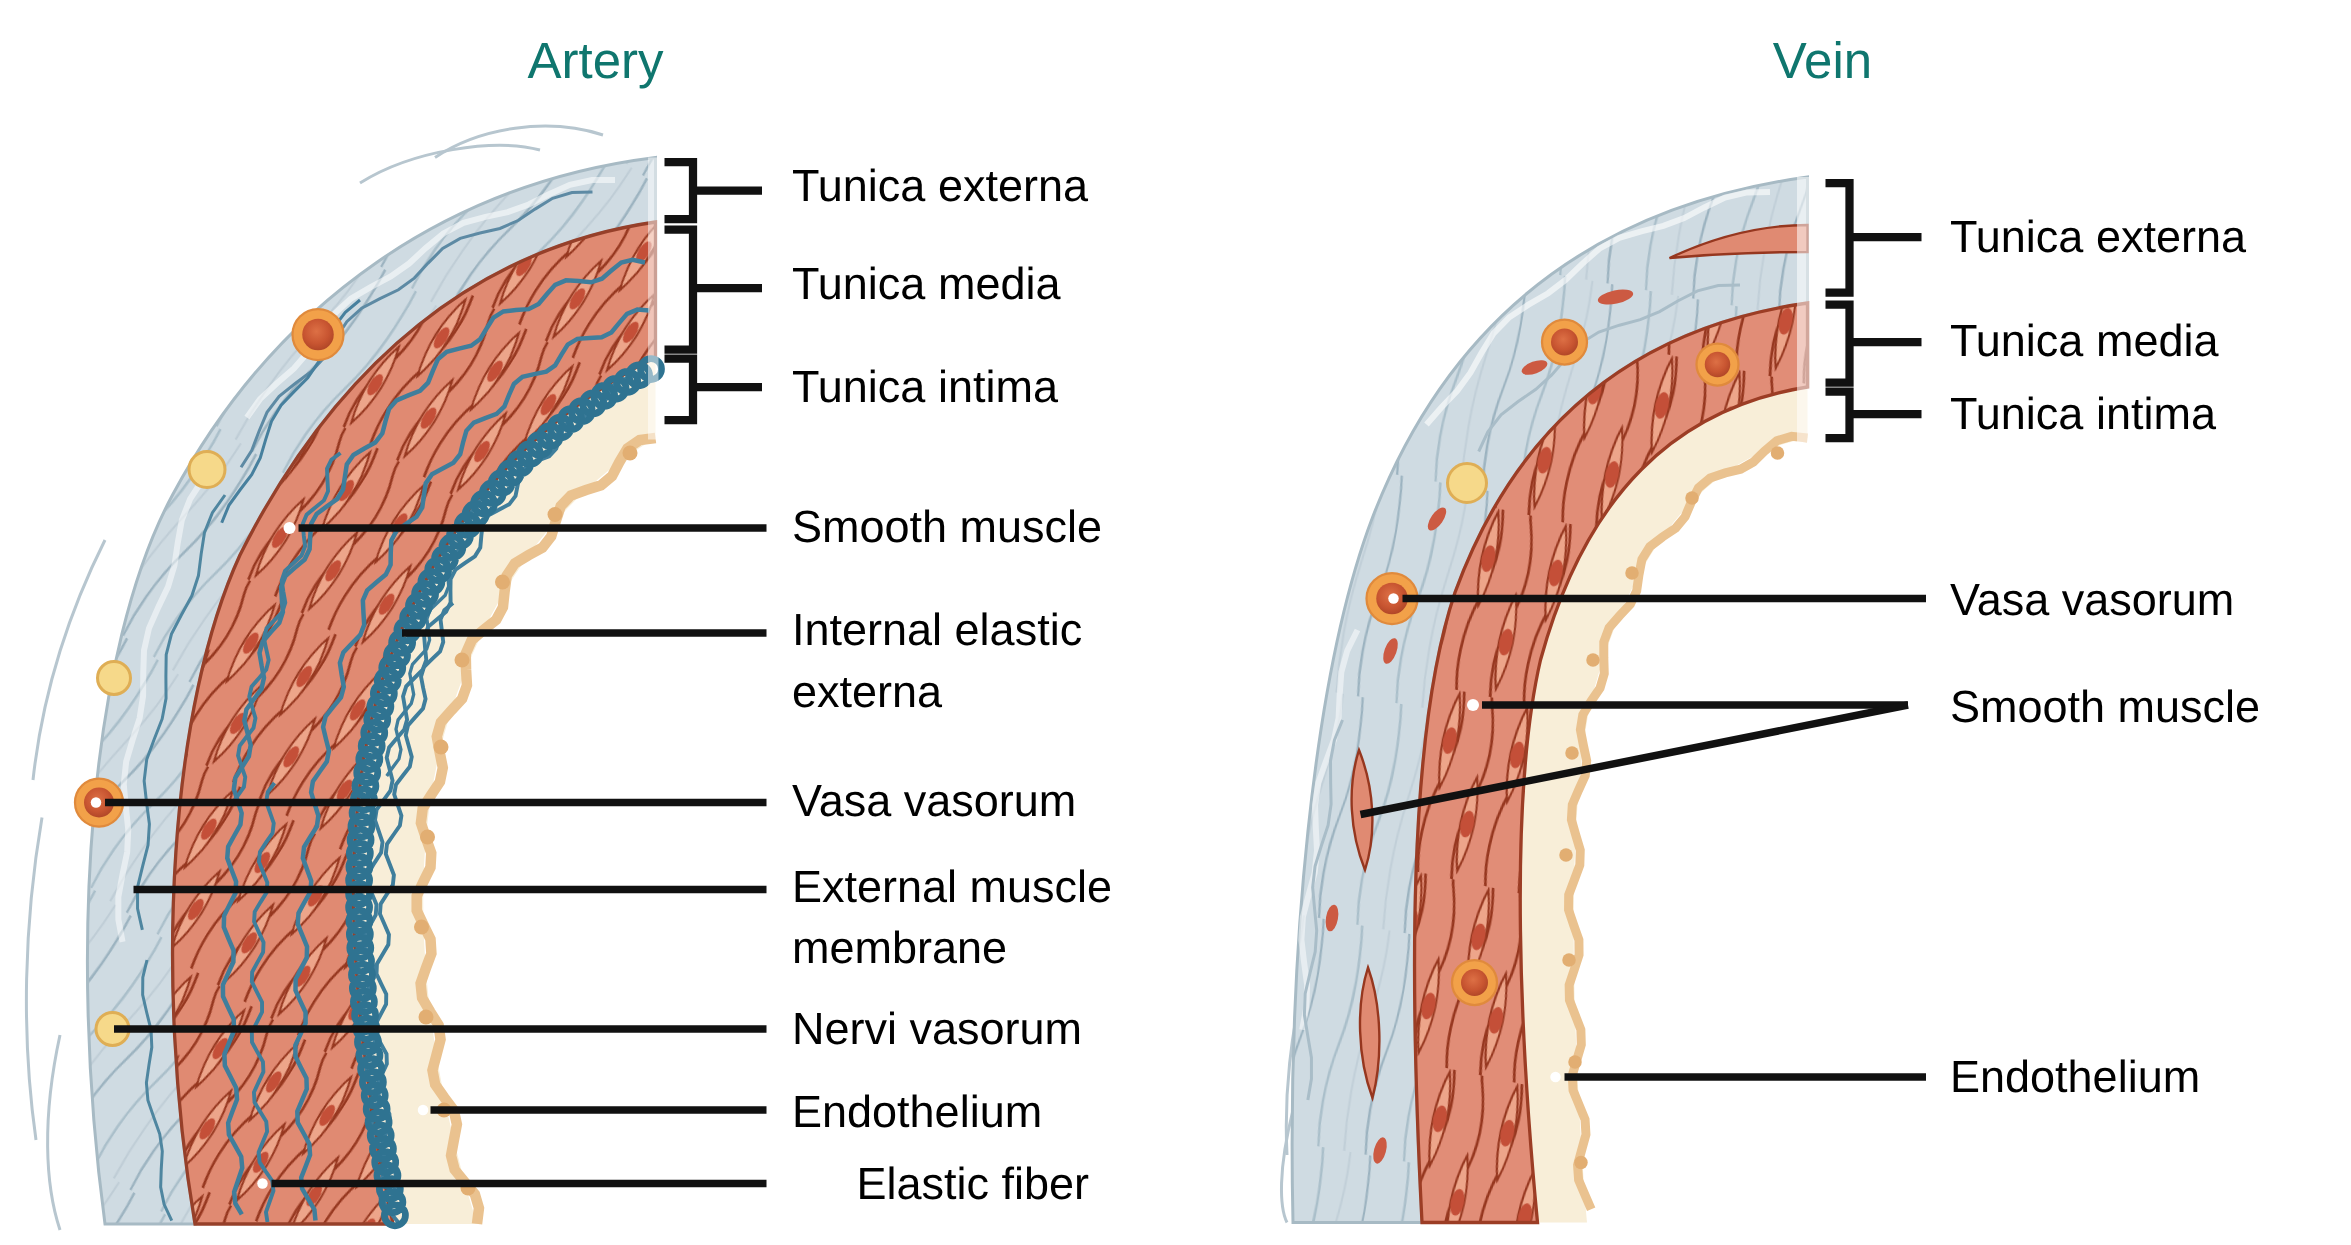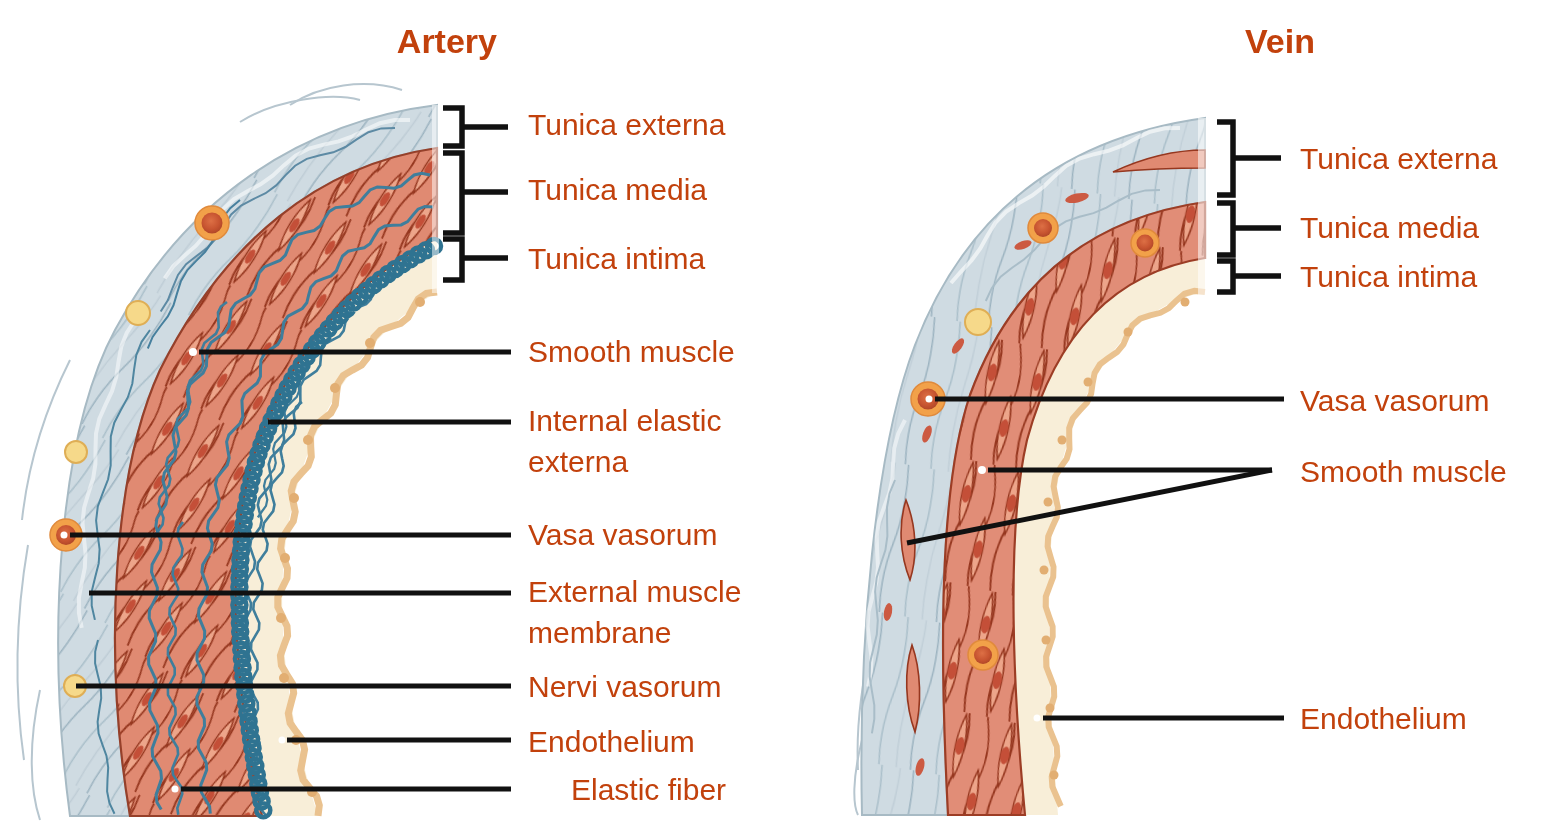--- a/index.html
+++ b/index.html
@@ -1,20 +1,20 @@
 <!DOCTYPE html>
 <html><head>
 <meta charset="utf-8">
 <style>
   html,body{margin:0;padding:0;background:#ffffff;}
   body{width:1567px;height:830px;overflow:hidden;font-family:"Liberation Sans", sans-serif;}
   .stage{position:relative;width:1567px;height:830px;background:#ffffff;}
   .stage svg{position:absolute;left:0;top:0;}
-  .vtitle{position:absolute;font-size:34px;font-weight:bold;color:#c2410c;text-align:right;width:200px;}
-  .lbl{position:absolute;font-size:30px;line-height:41px;color:#c2410c;white-space:nowrap;}
+  .vtitle{position:absolute;font-size:34px;font-weight:normal;color:#0f766e;text-align:center;width:200px;}
+  .lbl{position:absolute;font-size:30px;line-height:41px;color:#000000;white-space:nowrap;}
   .lbl.wrap{white-space:normal;width:252px;}
 </style>
 </head>
 <body>
 
 <div class="stage">
 
 <svg width="1567" height="830" viewBox="0 0 1567 830">
   <defs>
     <radialGradient id="vasaCore" cx="45%" cy="40%" r="65%">

